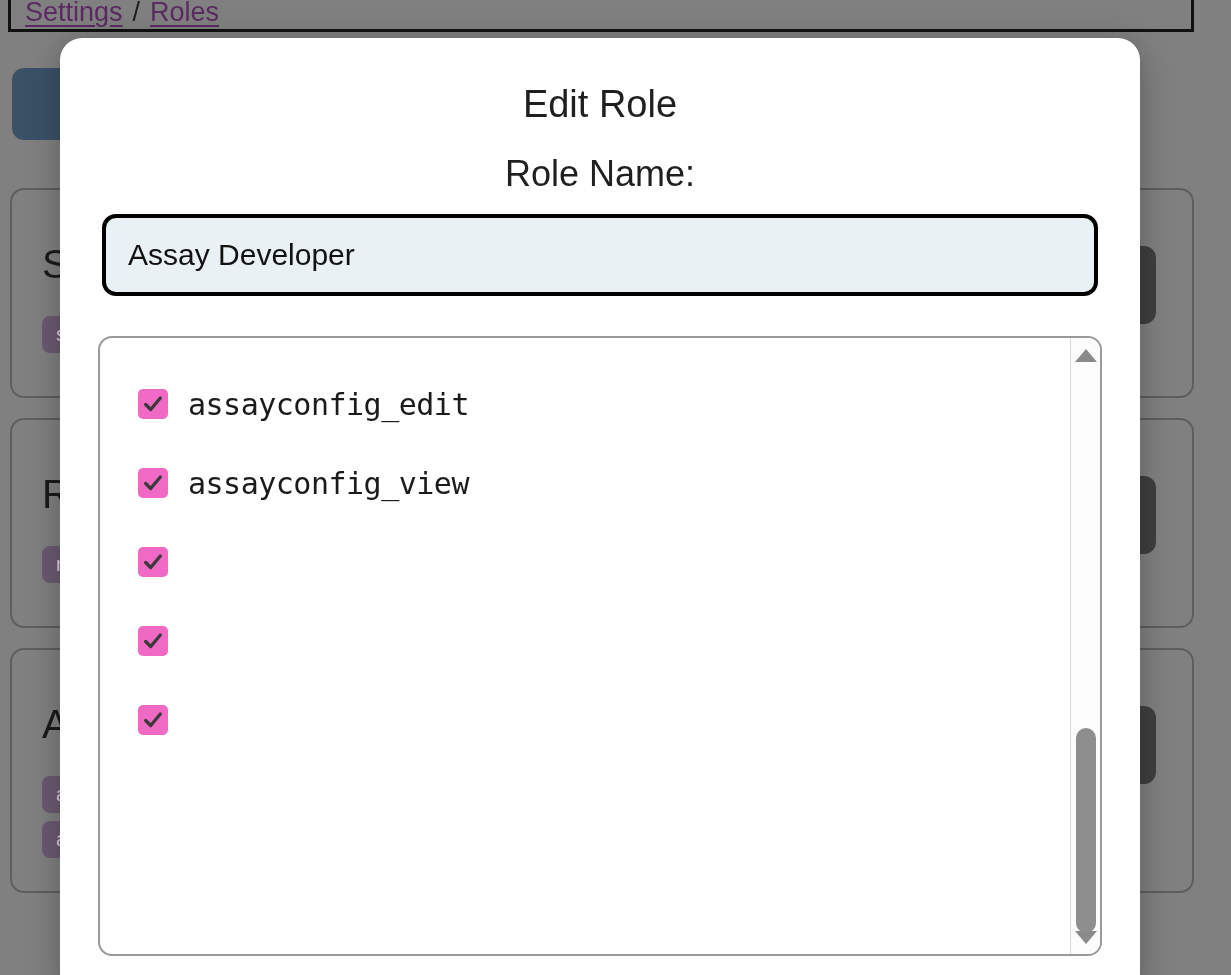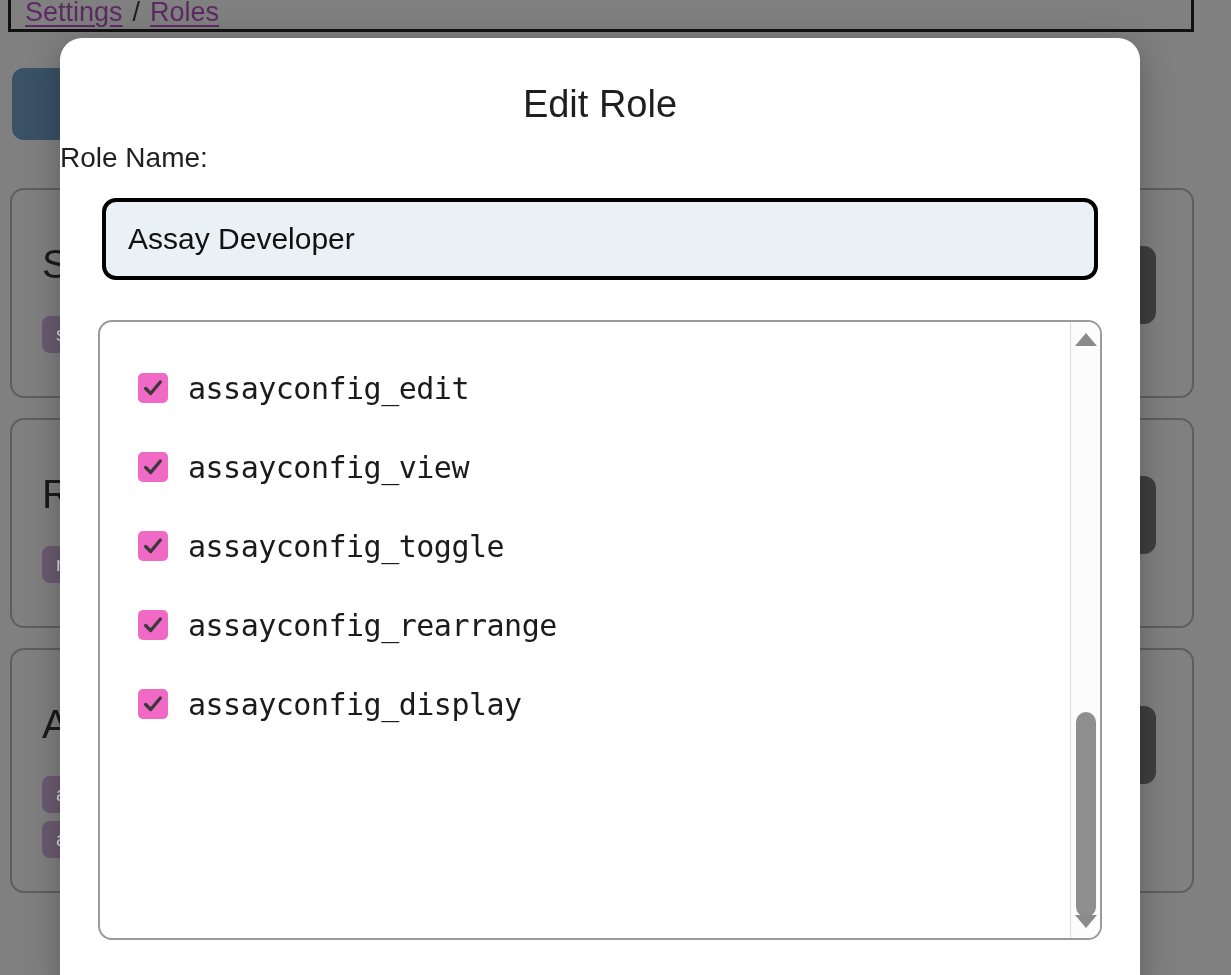--- a/index.html
+++ b/index.html
@@ -139,23 +139,24 @@
 
   #modal-title {
     text-align: center;
     font-size: 38px;
     color: #1f1f1f;
     margin-top: 44px;
     line-height: 44px;
   }
 
   #role-name-label {
-    font-size: 28px;
+    text-align: center;
+    font-size: 36px;
     color: #1f1f1f;
-    margin-top: 16px;
+    margin-top: 32px;
     line-height: 32px;
   }
 
   #role-name-input {
     display: block;
     margin: 24px auto 0 auto;
     width: 996px;
     height: 82px;
     background: #eaf1f4;
     border: 4px solid #000000;
@@ -329,37 +330,34 @@
               </svg>
             </span>
             <span class="perm-label">assayconfig_view</span>
           </div>
           <div class="perm-row">
             <span class="perm-checkbox checked">
               <svg width="22" height="22" viewBox="0 0 24 24" aria-hidden="true">
                 <path d="M4 12.5 L9.5 18 L20 5.5" fill="none" stroke="#3a3a3a" stroke-width="3.6" stroke-linecap="round" stroke-linejoin="round"></path>
               </svg>
             </span>
-            <span class="perm-label">assayconfig_toggle</span>
-          </div>
-          <div class="perm-row">
-            <span class="perm-checkbox checked">
-              <svg width="22" height="22" viewBox="0 0 24 24" aria-hidden="true">
-                <path d="M4 12.5 L9.5 18 L20 5.5" fill="none" stroke="#3a3a3a" stroke-width="3.6" stroke-linecap="round" stroke-linejoin="round"></path>
-              </svg>
-            </span>
-            <span class="perm-label">assayconfig_rearrange</span>
-          </div>
-          <div class="perm-row">
-            <span class="perm-checkbox checked">
-              <svg width="22" height="22" viewBox="0 0 24 24" aria-hidden="true">
-                <path d="M4 12.5 L9.5 18 L20 5.5" fill="none" stroke="#3a3a3a" stroke-width="3.6" stroke-linecap="round" stroke-linejoin="round"></path>
-              </svg>
-            </span>
-            <span class="perm-label">assayconfig_display</span>
+          </div>
+          <div class="perm-row">
+            <span class="perm-checkbox checked">
+              <svg width="22" height="22" viewBox="0 0 24 24" aria-hidden="true">
+                <path d="M4 12.5 L9.5 18 L20 5.5" fill="none" stroke="#3a3a3a" stroke-width="3.6" stroke-linecap="round" stroke-linejoin="round"></path>
+              </svg>
+            </span>
+          </div>
+          <div class="perm-row">
+            <span class="perm-checkbox checked">
+              <svg width="22" height="22" viewBox="0 0 24 24" aria-hidden="true">
+                <path d="M4 12.5 L9.5 18 L20 5.5" fill="none" stroke="#3a3a3a" stroke-width="3.6" stroke-linecap="round" stroke-linejoin="round"></path>
+              </svg>
+            </span>
           </div>
         </div>
 
       <div id="perm-scrollbar">
         <div class="sb-arrow" id="sb-arrow-up">
           <div class="sb-tri"></div>
         </div>
         <div id="sb-thumb"></div>
         <div class="sb-arrow" id="sb-arrow-down">
           <div class="sb-tri"></div>

